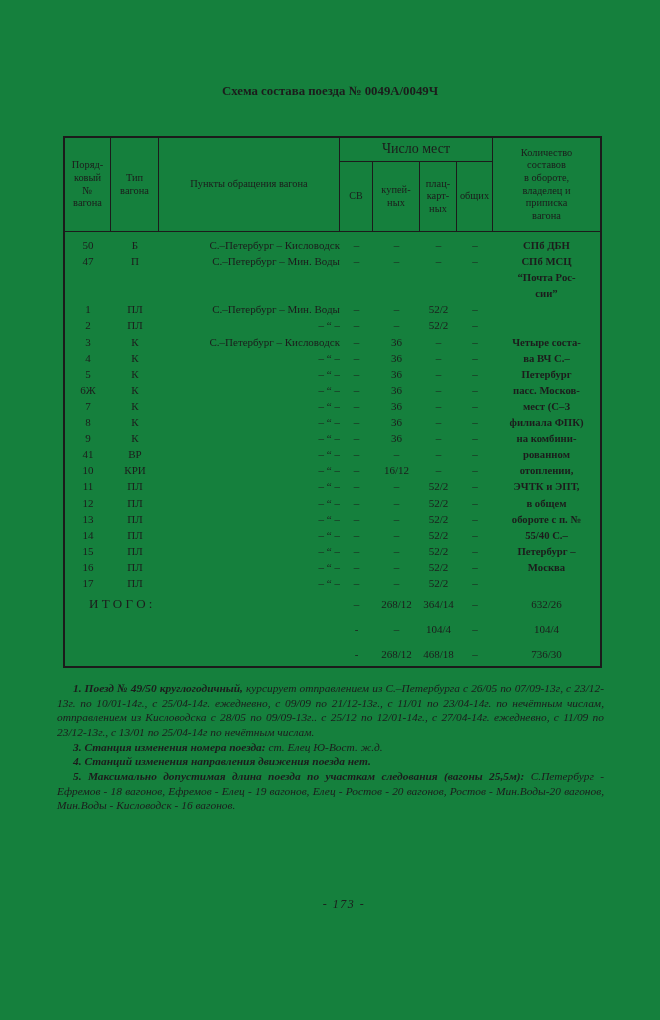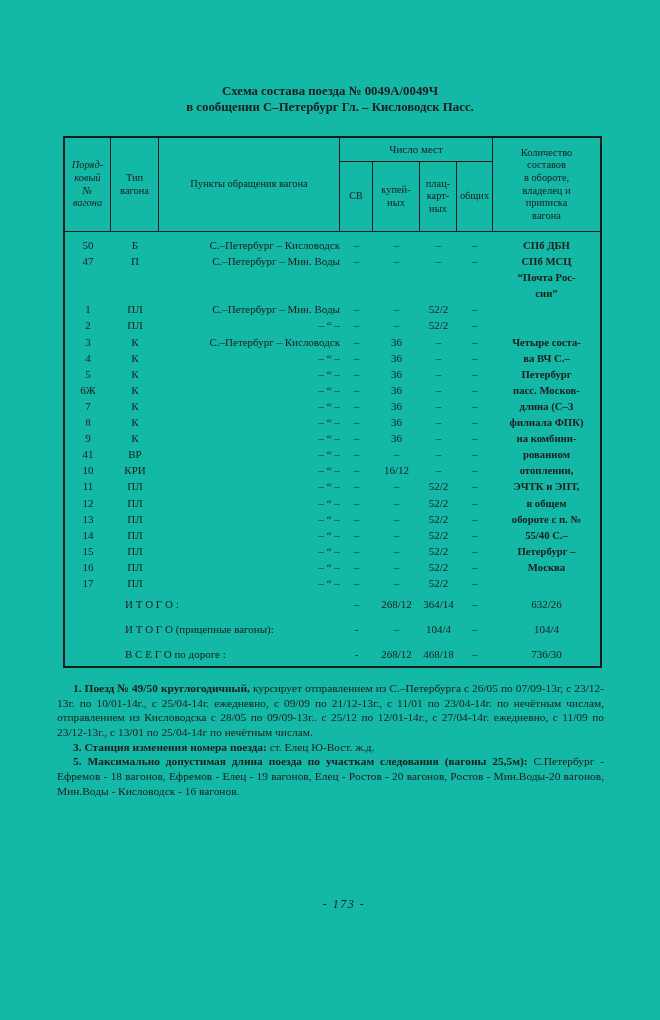--- a/index.html
+++ b/index.html
@@ -1,57 +1,56 @@
 <!DOCTYPE html>
 <html><head>
 <meta charset="utf-8">
 <style>
   html,body{margin:0;padding:0;background:#ffffff;}
-  .page{position:relative;width:660px;height:1020px;background:#14b8a6;
+  .page{position:relative;width:660px;height:1020px;background:#15803d;
         font-family:"Liberation Serif", serif;color:#1c1c1c;overflow:hidden;}
   .title{position:absolute;top:83px;left:0;width:100%;text-align:center;
          font-weight:bold;font-size:12.8px;line-height:16px;}
   
   .tbl{position:absolute;left:63px;top:136px;display:grid;
        grid-template-columns:46px 48px 181px 33px 47px 37px 36px 107px;
        grid-template-rows:24px 70px 360px 24px 26px 24px;
        border:2px solid #1b1b1b;box-sizing:content-box;font-size:10.4px;}
   .c{display:flex;align-items:center;justify-content:center;text-align:center;
      white-space:pre-line;line-height:12.6px;box-sizing:border-box;border-color:#1b1b1b;border-style:solid;border-width:0;}
   .br{border-right-width:1px;}
   .bb1{border-bottom-width:1px;}
   .bb2{border-bottom-width:1.5px;}
-  .h1{grid-area:1/1/3/2;font-style:italic;} .h2{grid-area:1/2/3/3;} .h3{grid-area:1/3/3/4;}
-  .hseats{grid-area:1/4/2/8;font-size:11px;} .h8{grid-area:1/8/3/9;}
+  .h1{grid-area:1/1/3/2;} .h2{grid-area:1/2/3/3;} .h3{grid-area:1/3/3/4;}
+  .hseats{grid-area:1/4/2/8;font-size:14px;} .h8{grid-area:1/8/3/9;}
   .hsv{grid-area:2/4/3/5;font-size:10px;} .hk{grid-area:2/5/3/6;}
   .hp{grid-area:2/6/3/7;} .ho{grid-area:2/7/3/8;}
   
   .bcol{grid-row:3;display:block;padding-top:5px;box-sizing:border-box;overflow:hidden;}
   .bl{height:16.1px;line-height:16.1px;font-size:11px;white-space:nowrap;text-align:center;}
   .c-route .bl{text-align:right;padding-left:3px;}
   .c-note .bl{font-size:10.7px;font-weight:bold;}
   
   .sc{display:flex;align-items:center;justify-content:center;font-size:11px;
       box-sizing:border-box;border-color:#1b1b1b;border-style:solid;border-width:0;white-space:nowrap;}
-  .s-label{justify-content:flex-start;padding-left:36px;font-size:11px;margin-left:24px;}
+  .s-label{justify-content:flex-start;padding-left:24px;font-size:13px;}
   
   .notes{position:absolute;left:57px;top:681px;width:547px;font-size:11.4px;
          line-height:14.65px;text-align:justify;}
-  .notes p{margin:0;text-indent:16px;}
+  .notes p{margin:0;text-indent:16px;font-style:italic;}
   .pageno{position:absolute;top:897px;left:14px;width:100%;text-align:center;
           font-style:italic;font-size:12px;letter-spacing:1.5px;}
 </style>
 </head>
 <body>
 
 <div class="page">
 
   <div class="title">
     <div>Схема состава поезда  № 0049А/0049Ч</div>
-    <div>в сообщении С–Петербург Гл. – Кисловодск Пасс.</div>
   </div>
 
   <div class="tbl">
 
     <div class="c h1 br bb2">Поряд-
 ковый
 №
 вагона</div>
     <div class="c h2 br bb2">Тип
 вагона</div>
@@ -251,57 +250,56 @@
     <div class="bl">СПб ДБН</div>
         <div class="bl">СПб МСЦ</div>
         <div class="bl">“Почта Рос-</div>
         <div class="bl">сии”</div>
         <div class="bl"></div>
         <div class="bl"></div>
         <div class="bl">Четыре соста-</div>
         <div class="bl">ва ВЧ С.–</div>
         <div class="bl">Петербург</div>
         <div class="bl">пасс. Москов-</div>
-        <div class="bl">длина (С–З</div>
+        <div class="bl">мест (С–З</div>
         <div class="bl">филиала ФПК)</div>
         <div class="bl">на комбини-</div>
         <div class="bl">рованном</div>
         <div class="bl">отоплении,</div>
         <div class="bl">ЭЧТК и ЭПТ,</div>
         <div class="bl">в общем</div>
         <div class="bl">обороте с п. №</div>
         <div class="bl">55/40 С.–</div>
         <div class="bl">Петербург –</div>
         <div class="bl">Москва</div>
         <div class="bl"></div>
       </div>
 
     <div class="sc s-label br" style="grid-area:4/1/5/4">И Т О Г О :</div>
     <div class="sc br" style="grid-area:4/4">–</div>
     <div class="sc br" style="grid-area:4/5">268/12</div>
     <div class="sc br" style="grid-area:4/6">364/14</div>
     <div class="sc br" style="grid-area:4/7">–</div>
     <div class="sc" style="grid-area:4/8">632/26</div>
 
-    <div class="sc s-label br bb2" style="grid-area:5/1/6/4">И Т О Г О (прицепные вагоны):</div>
     <div class="sc br bb2" style="grid-area:5/4">-</div>
     <div class="sc br bb2" style="grid-area:5/5">–</div>
     <div class="sc br bb2" style="grid-area:5/6">104/4</div>
     <div class="sc br bb2" style="grid-area:5/7">–</div>
     <div class="sc bb2" style="grid-area:5/8">104/4</div>
 
-    <div class="sc s-label br" style="grid-area:6/1/7/4">В С Е Г О по дороге :</div>
     <div class="sc br" style="grid-area:6/4">-</div>
     <div class="sc br" style="grid-area:6/5">268/12</div>
     <div class="sc br" style="grid-area:6/6">468/18</div>
     <div class="sc br" style="grid-area:6/7">–</div>
     <div class="sc" style="grid-area:6/8">736/30</div>
   </div>
 
   <div class="notes">
     <p><b>1. Поезд № 49/50 круглогодичный,</b><span> курсирует отправлением из С.–Петербурга с 26/05 по 07/09-13г, с 23/12-13г. по 10/01-14г., с 25/04-14г. ежедневно,  с 09/09 по 21/12-13г., с 11/01 по 23/04-14г. по нечётным числам, отправлением из Кисловодска с 28/05 по 09/09-13г.. с 25/12 по 12/01-14г., с 27/04-14г. ежедневно, с 11/09 по 23/12-13г., с 13/01 по 25/04-14г по нечётным числам.</span></p>
     <p><b>3. Станция изменения номера поезда:</b><span> ст. Елец Ю-Вост. ж.д.</span></p>
+    <p><b>4. Станций изменения направления движения поезда нет.</b><span></span></p>
     <p><b>5. Максимально допустимая длина поезда по участкам следования (вагоны 25,5м):</b><span> С.Петербург - Ефремов - 18 вагонов, Ефремов - Елец - 19 вагонов, Елец - Ростов - 20 вагонов, Ростов - Мин.Воды-20 вагонов, Мин.Воды - Кисловодск - 16 вагонов.</span></p>
   </div>
 
   <div class="pageno">- 173 -</div>
 
 </div>
 
 </body></html>

